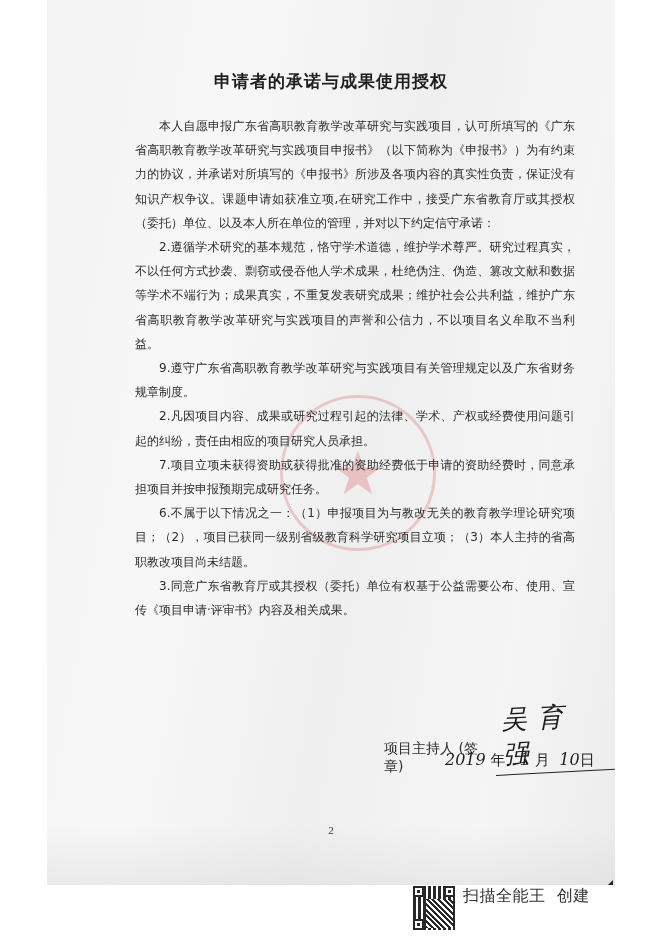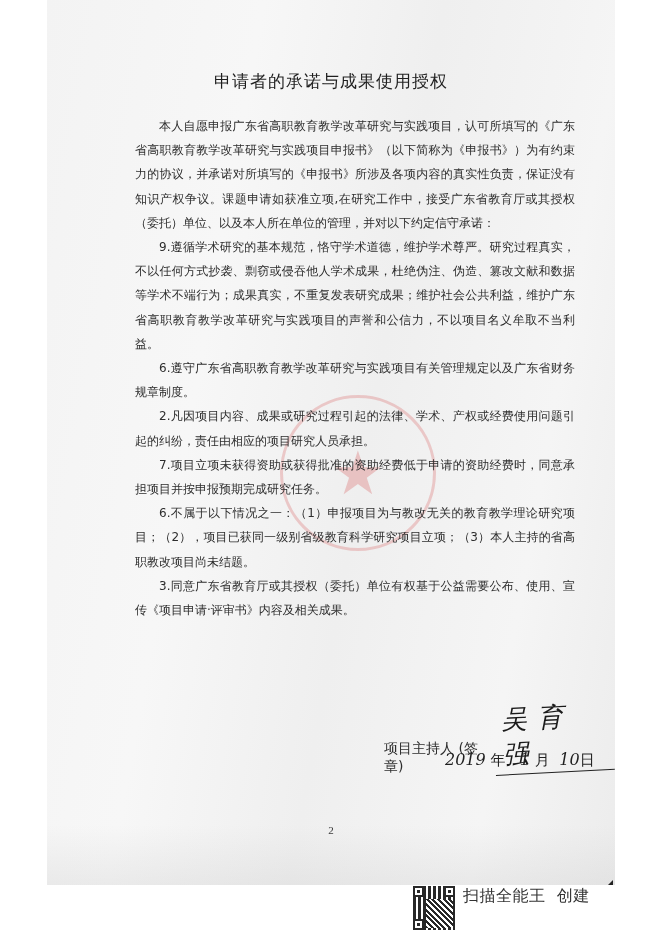--- a/index.html
+++ b/index.html
@@ -44,21 +44,21 @@
     line-height: 150px;
     text-align: center;
   }
   .title {
     position: absolute;
     left: 0;
     top: 70px;
     width: 568px;
     text-align: center;
     font-size: 17px;
-    font-weight: normal;
+    font-weight: bold;
     color: #1e1e1e;
     letter-spacing: 1px;
   }
   .body-text {
     position: absolute;
     left: 88px;
     top: 114px;
     width: 440px;
     font-size: 12px;
     line-height: 24.2px;
@@ -175,22 +175,22 @@
 
 <div class="scan-page">
   <div class="stamp">
     <span>★</span>
   </div>
 
   <div class="title">申请者的承诺与成果使用授权</div>
 
   <div class="body-text">
     <p>本人自愿申报广东省高职教育教学改革研究与实践项目，认可所填写的《广东省高职教育教学改革研究与实践项目申报书》（以下简称为《申报书》）为有约束力的协议，并承诺对所填写的《申报书》所涉及各项内容的真实性负责，保证没有知识产权争议。课题申请如获准立项,在研究工作中，接受广东省教育厅或其授权（委托）单位、以及本人所在单位的管理，并对以下约定信守承诺：</p>
-    <p>9.遵循学术研究的基本规范，恪守学术道德，维护学术尊严。研究过程真实，不以任何方式抄袭、剽窃或侵吞他人学术成果，杜绝伪注、伪造、篡改文献和数据等学术不端行为；成果真实，不重复发表研究成果；维护社会公共利益，维护广东省高职教育教学改革研究与实践项目的声誉和公信力，不以项目名义牟取不当利益。</p>
-    <p>6.遵守广东省高职教育教学改革研究与实践项目有关管理规定以及广东省财务规章制度。</p>
+    <p>2.遵循学术研究的基本规范，恪守学术道德，维护学术尊严。研究过程真实，不以任何方式抄袭、剽窃或侵吞他人学术成果，杜绝伪注、伪造、篡改文献和数据等学术不端行为；成果真实，不重复发表研究成果；维护社会公共利益，维护广东省高职教育教学改革研究与实践项目的声誉和公信力，不以项目名义牟取不当利益。</p>
+    <p>9.遵守广东省高职教育教学改革研究与实践项目有关管理规定以及广东省财务规章制度。</p>
     <p>2.凡因项目内容、成果或研究过程引起的法律、学术、产权或经费使用问题引起的纠纷，责任由相应的项目研究人员承担。</p>
     <p>7.项目立项未获得资助或获得批准的资助经费低于申请的资助经费时，同意承担项目并按申报预期完成研究任务。</p>
     <p>6.不属于以下情况之一：（1）申报项目为与教改无关的教育教学理论研究项目；（2），项目已获同一级别省级教育科学研究项目立项；（3）本人主持的省高职教改项目尚未结题。</p>
     <p>3.同意广东省教育厅或其授权（委托）单位有权基于公益需要公布、使用、宣传《项目申请·评审书》内容及相关成果。</p>
   </div>
 
   <div class="signature-row">
     <span class="signature-label">项目主持人 (签章)</span>
     <span class="signature-hand">吴育强</span>
   </div>

